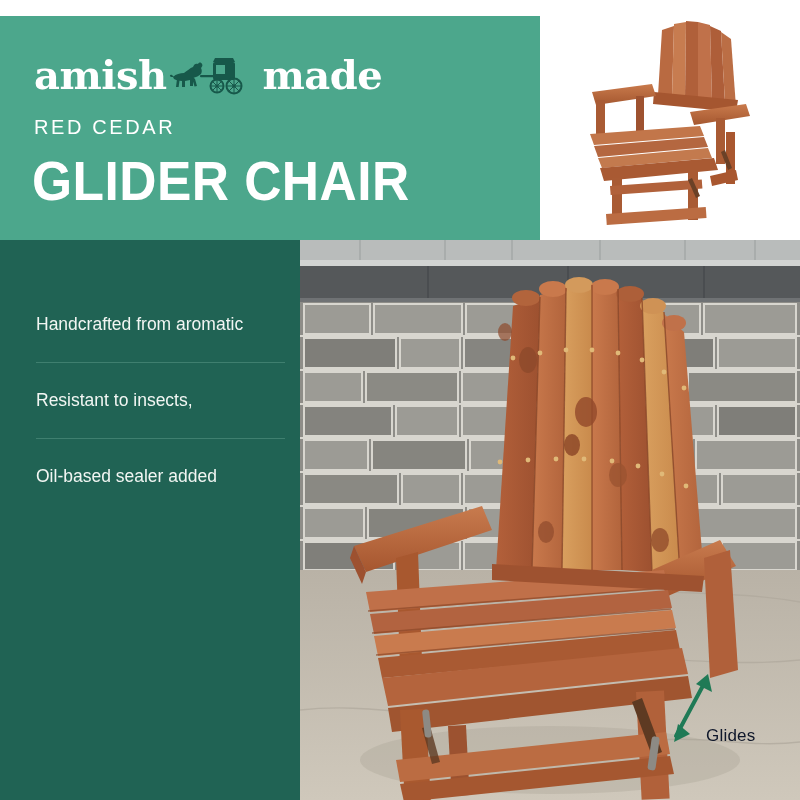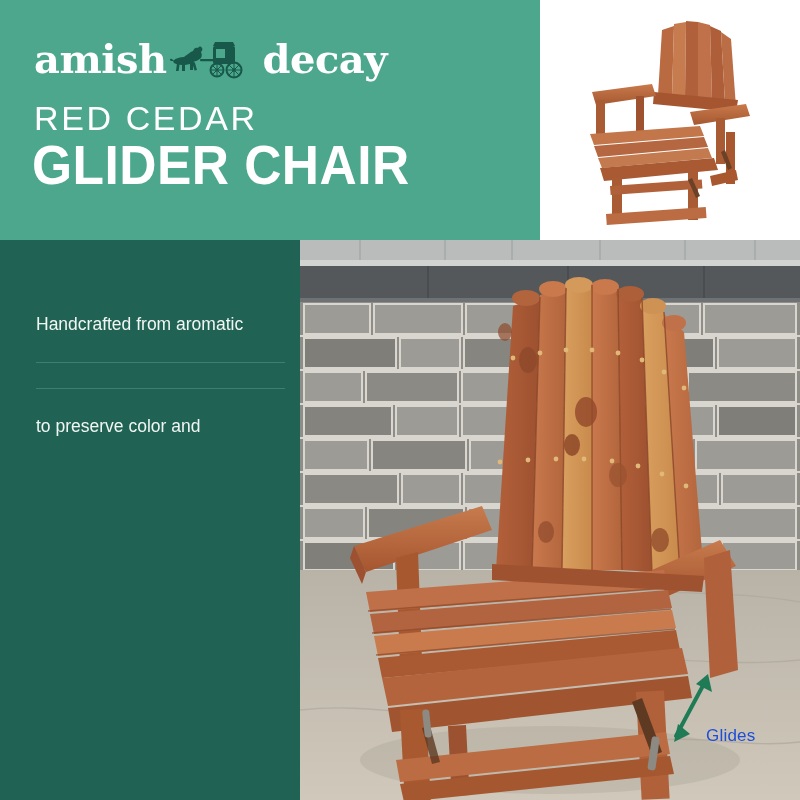--- a/index.html
+++ b/index.html
@@ -1,43 +1,43 @@
 <!DOCTYPE html>
 <html><head>
 <meta charset="utf-8">
 <style>
   html,body{margin:0;padding:0;}
   body{width:800px;height:800px;background:#fff;font-family:"Liberation Sans",sans-serif;overflow:hidden;}
   .canvas{position:relative;width:800px;height:800px;overflow:hidden;background:#ffffff;}
 
   
-  .header{position:absolute;left:0;top:0;width:599px;height:240px;background:#4ca78c;}
+  .header{position:absolute;left:0;top:16px;width:599px;height:240px;background:#4ca78c;}
   .logo{position:absolute;left:34px;top:36px;height:46px;display:flex;align-items:center;}
   .logo-word{font-family:"DejaVu Serif","Liberation Serif",serif;font-weight:700;font-size:40px;color:#ffffff;line-height:1;letter-spacing:-0.5px;}
   .logo-mark{width:92px;height:44px;margin:0 2px 0 2px;display:block;}
 
-  .eyebrow{position:absolute;left:34px;top:101px;font-size:34px;letter-spacing:2.6px;color:#ffffff;font-weight:400;line-height:1;white-space:nowrap;}
+  .eyebrow{position:absolute;left:34px;top:101px;font-size:20px;letter-spacing:2.6px;color:#ffffff;font-weight:400;line-height:1;white-space:nowrap;}
   .headline{position:absolute;left:32px;top:137px;font-size:56px;font-weight:700;color:#ffffff;line-height:1;letter-spacing:0.5px;white-space:nowrap;
             transform:scaleX(0.92);transform-origin:left top;}
 
   
   .inset{position:absolute;left:540px;top:0;width:260px;height:240px;background:#ffffff;overflow:hidden;}
   .inset svg{position:absolute;left:0;top:0;}
 
   
   .panel{position:absolute;left:0;top:240px;width:300px;height:560px;background:#206354;}
   .features{position:absolute;left:36px;top:72px;width:250px;}
   .feature{color:#f2f6f3;font-size:17.5px;line-height:1.42;font-weight:400;}
   .feat-div{height:1px;background:#3f7f6f;margin:25px 0 25px 0;width:249px;}
 
   
   .photo{position:absolute;left:300px;top:240px;width:500px;height:560px;overflow:hidden;background:#8d8d8a;}
   .photo svg{position:absolute;left:0;top:0;}
 
-  .glides-label{position:absolute;left:706px;top:726px;color:#1d4ed8;font-size:17px;font-weight:400;letter-spacing:0.2px;}
+  .glides-label{position:absolute;left:706px;top:726px;color:#0f172a;font-size:17px;font-weight:400;letter-spacing:0.2px;}
 </style>
 </head>
 <body>
 
 <div class="canvas">
 
   <div class="header">
 
     <div class="logo">
       <span class="logo-word">amish</span>
@@ -66,21 +66,21 @@
               <line x1="41.5" y1="33" x2="54.5" y2="33"></line>
             <line x1="43.4" y1="28.4" x2="52.6" y2="37.6"></line>
               <line x1="52.6" y1="28.4" x2="43.4" y2="37.6"></line>
             <line x1="65" y1="25.5" x2="65" y2="40.5"></line>
               <line x1="57.5" y1="33" x2="72.5" y2="33"></line>
             <line x1="59.7" y1="27.7" x2="70.3" y2="38.3"></line>
               <line x1="70.3" y1="27.7" x2="59.7" y2="38.3"></line>
           </g>
         </g>
       </svg>
-      <span class="logo-word">decay</span>
+      <span class="logo-word">made</span>
     </div>
 
     <div class="eyebrow">RED CEDAR</div>
     <div class="headline">GLIDER CHAIR</div>
   </div>
 
   <div class="inset">
     <svg width="260" height="240" viewBox="0 0 260 240">
       <defs>
         <linearGradient id="ced1" x1="0" y1="0" x2="1" y2="0">
@@ -135,25 +135,26 @@
 
   <div class="panel">
     <div class="features">
 
       <div class="feature">
         <div>Handcrafted from aromatic</div>
       </div>
       <div class="feat-div"></div>
 
       <div class="feature">
+        <div>Resistant to insects,</div>
       </div>
       <div class="feat-div"></div>
 
       <div class="feature">
-        <div>to preserve color and</div>
+        <div>Oil-based sealer added</div>
       </div>
     </div>
 
   </div>
 
   <div class="photo">
     <svg width="500" height="560" viewBox="0 0 500 560">
       <defs>
         <linearGradient id="floor" x1="0" y1="0" x2="0" y2="1">
           <stop offset="0%" stop-color="#b9b2a6"></stop>

